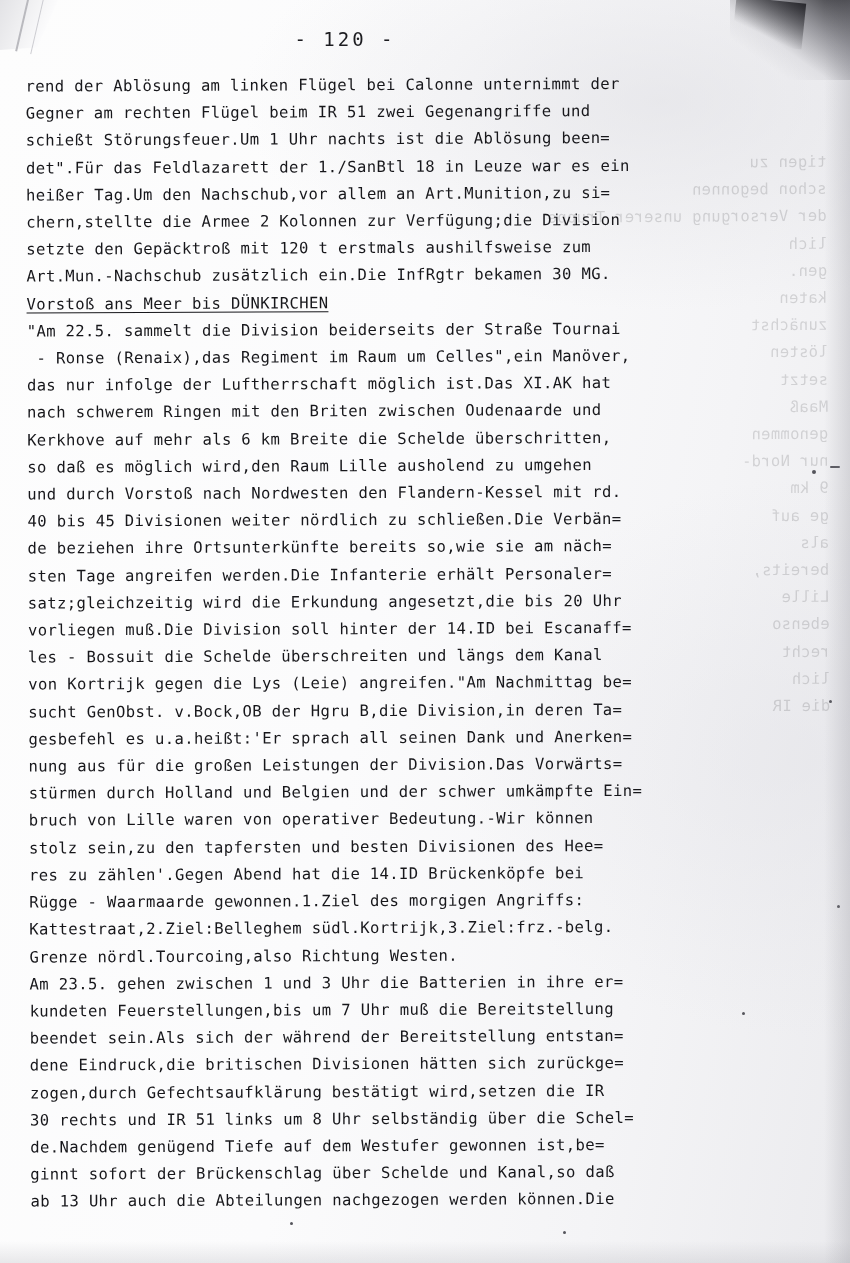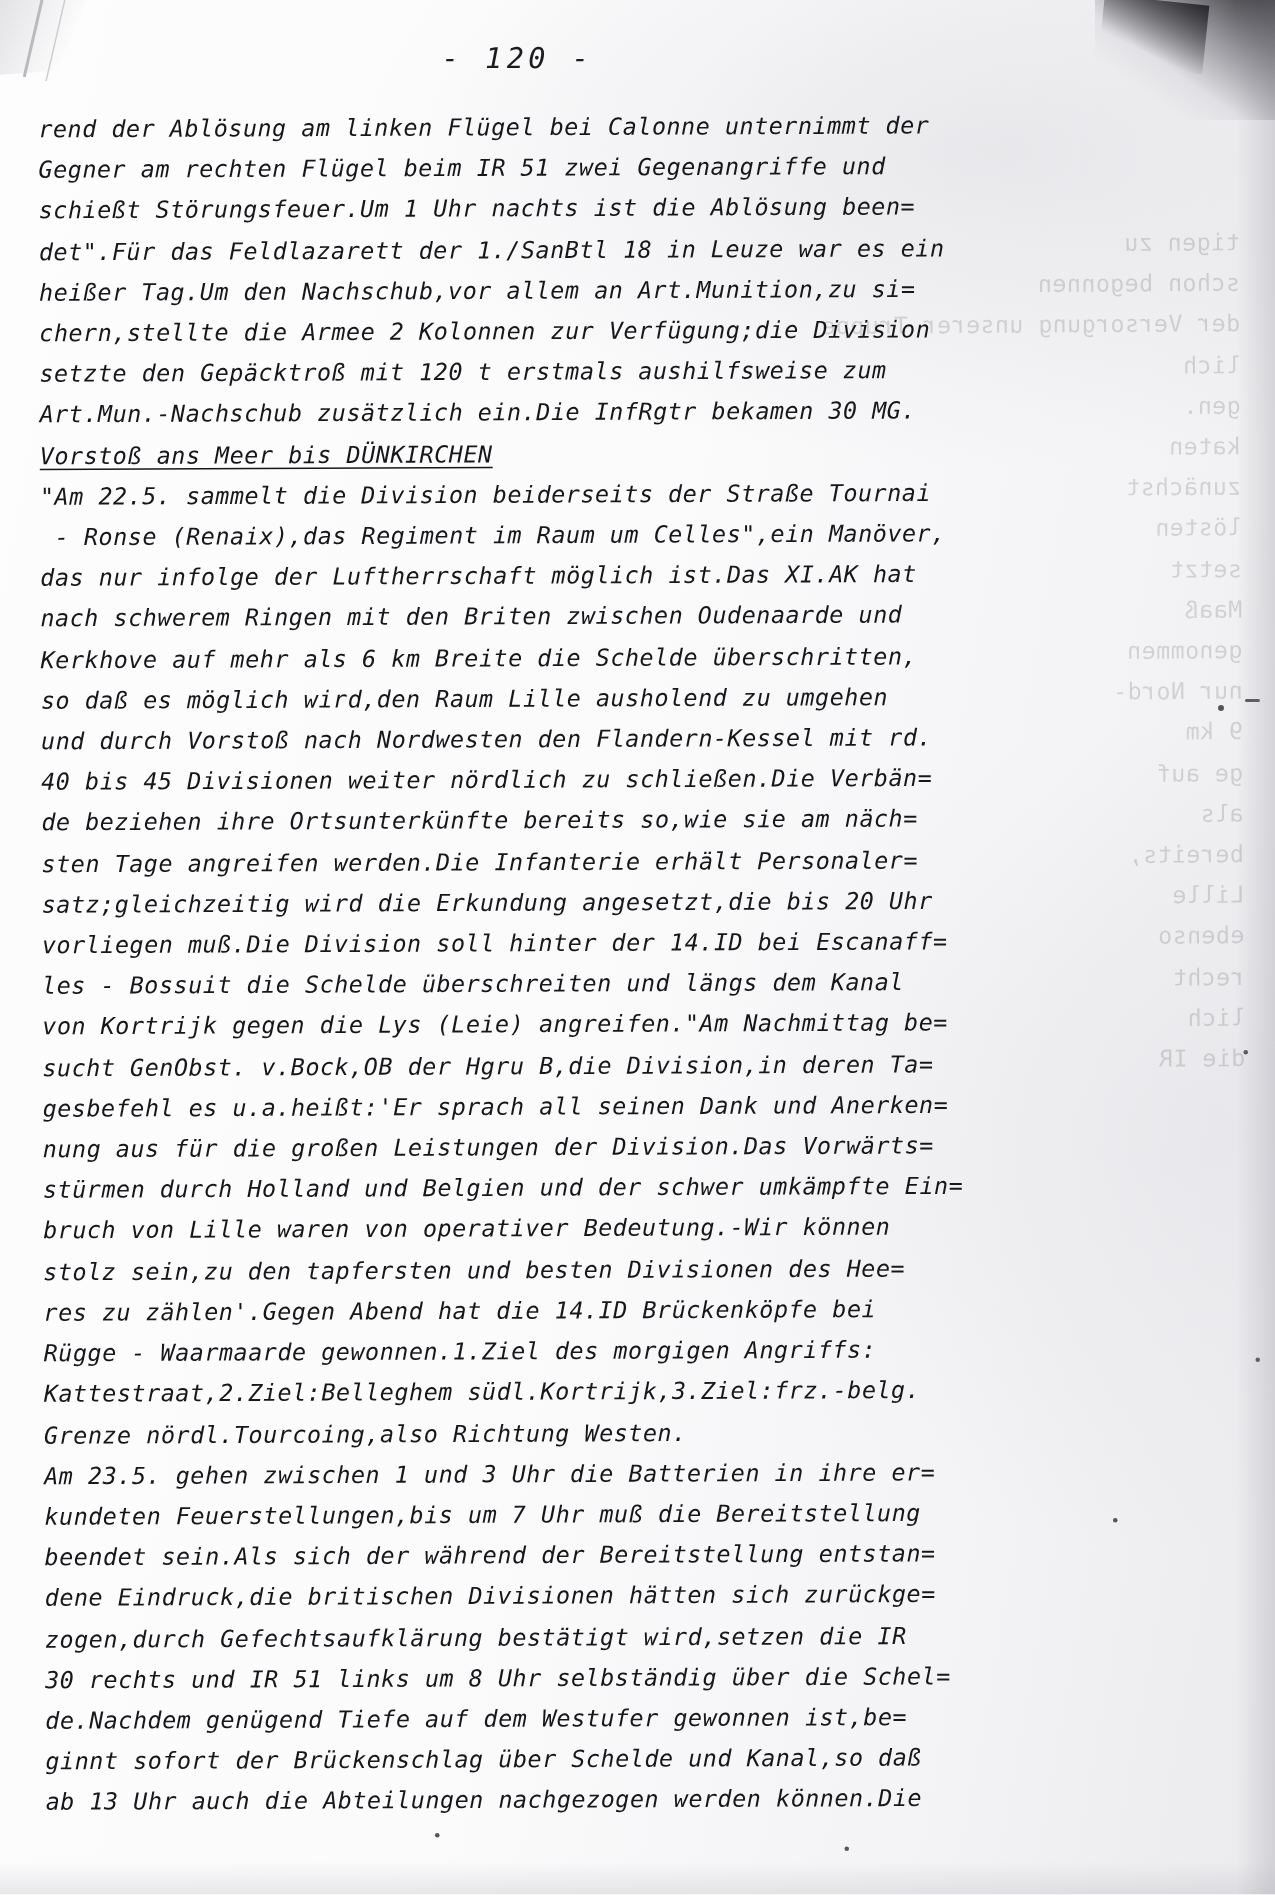--- a/index.html
+++ b/index.html
@@ -86,21 +86,21 @@
     font-size: 15.5px;
     line-height: 27.2px;
     color: #2a2a2e;
     white-space: pre-wrap;
     letter-spacing: 0.3px;
     pointer-events: none;
   }
 
   .content {
     position: absolute;
-    left: 0; top: 0; right: 0; bottom: 0; font-style: italic;
+    left: 0; top: 0; right: 0; bottom: 0;
   }
 
   .page-number {
     position: absolute;
     top: 28px;
     left: 0;
     width: 100%;
     text-align: center;
     font-size: 19px;
     letter-spacing: 3px;

